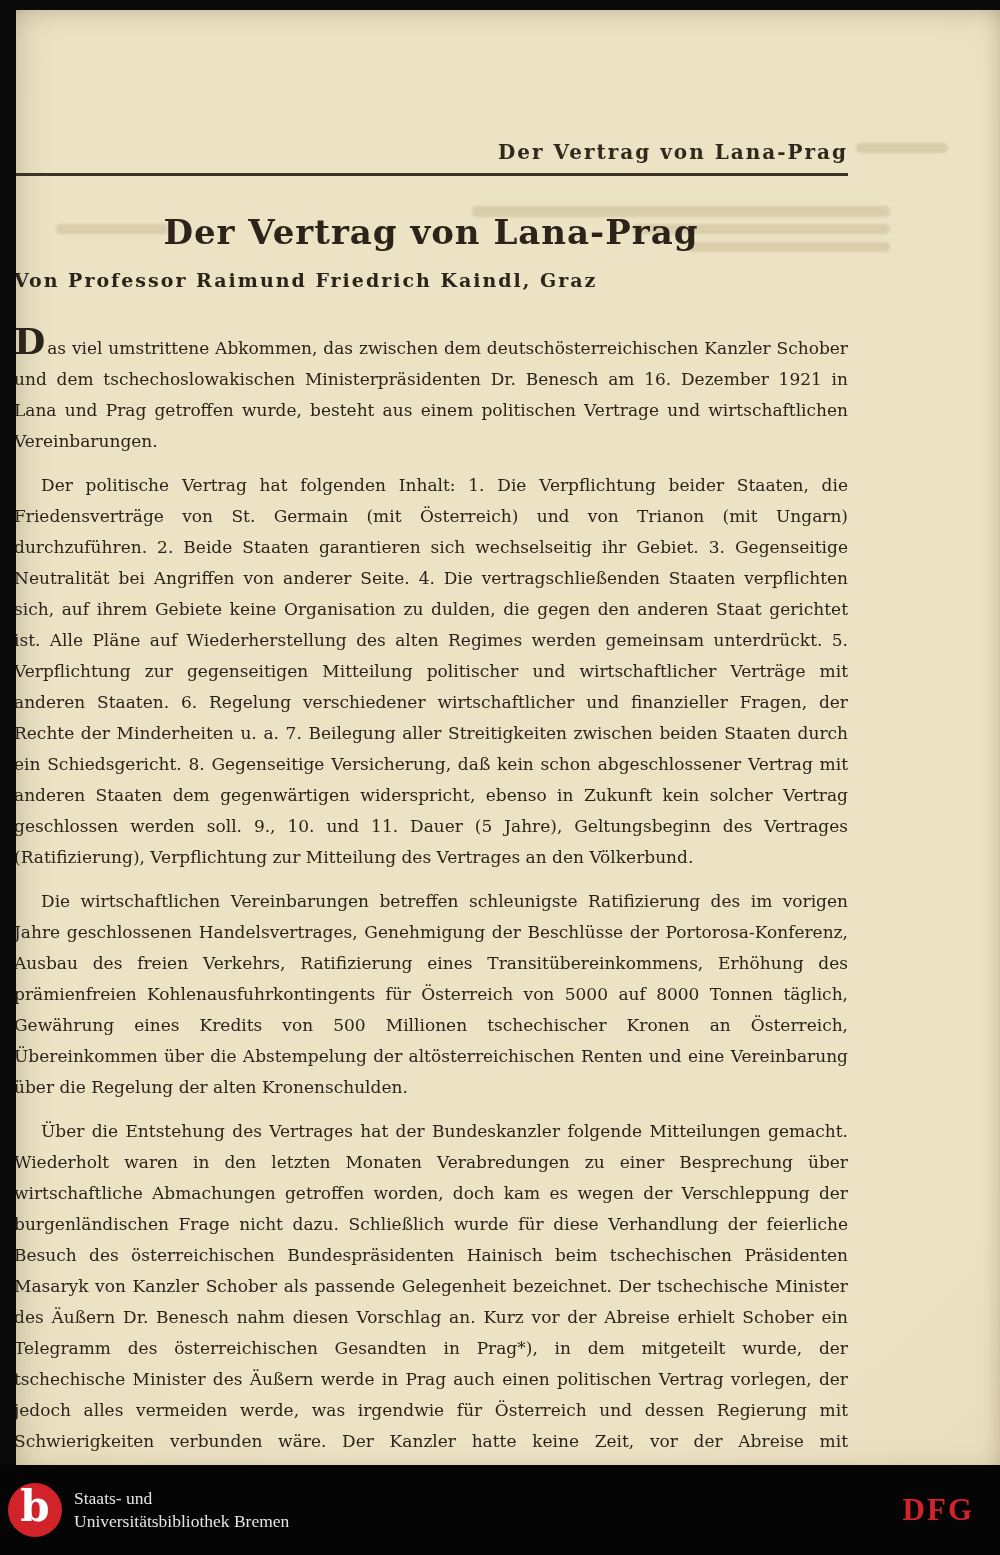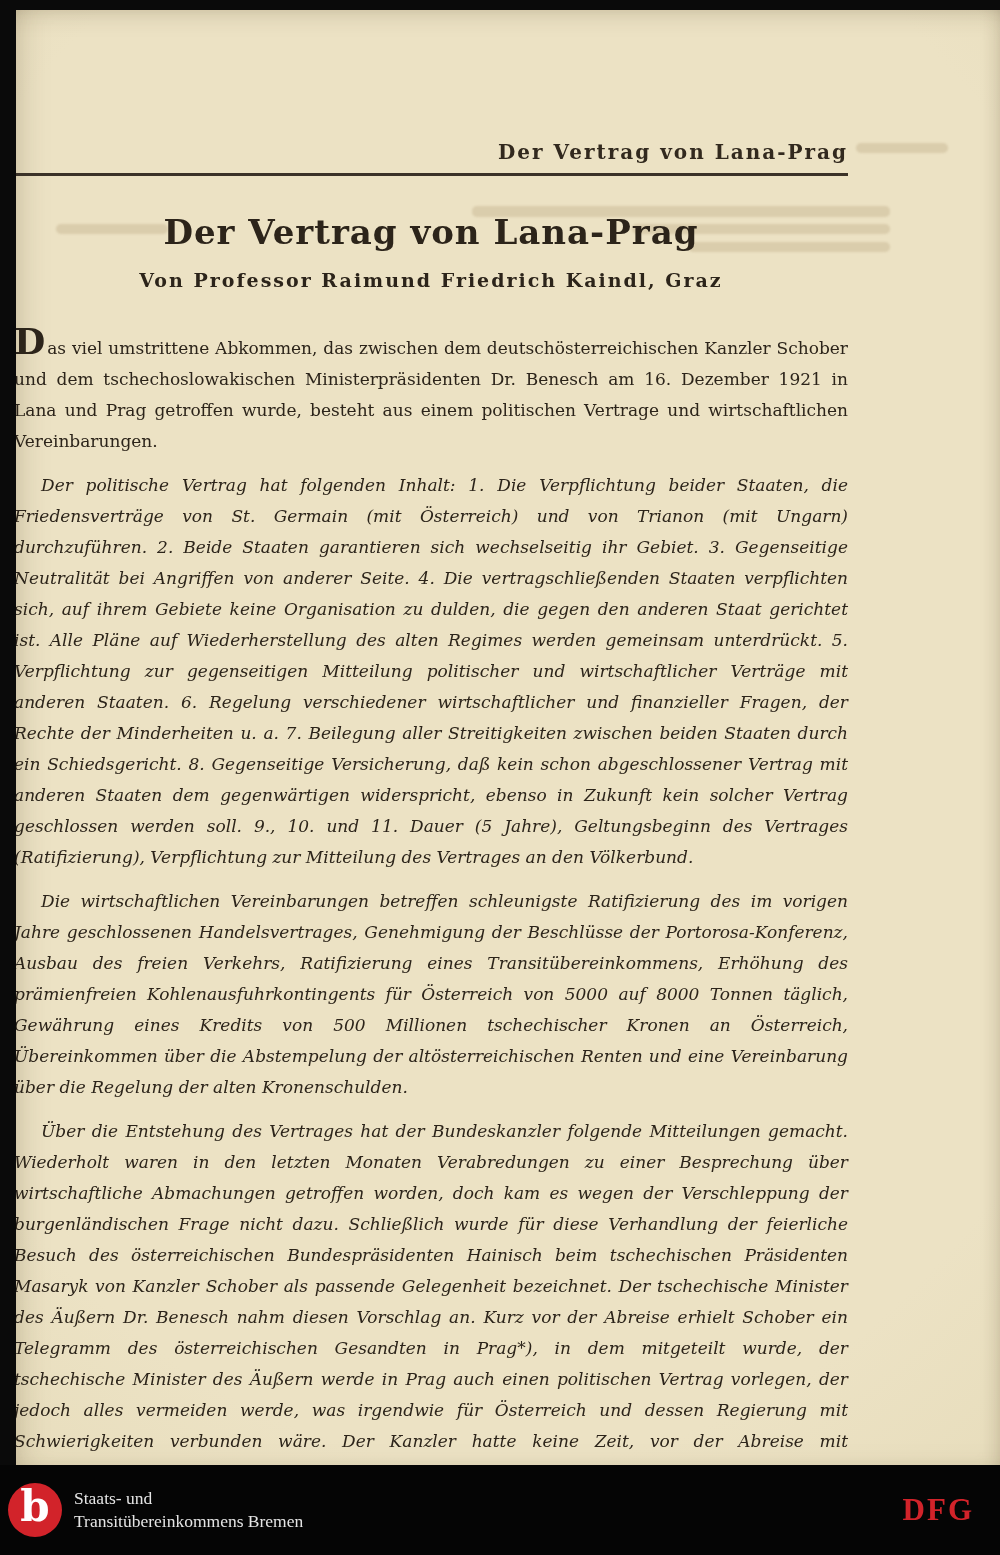--- a/index.html
+++ b/index.html
@@ -44,32 +44,32 @@
     color:#32291e; position:relative; z-index:2;
   }
   .head-rule { border-bottom:3px solid #3b3228; margin-top:9px; position:relative; z-index:2; }
 
   .title {
     margin:36px 0 0; text-align:center;
     font-size:34px; font-weight:bold; letter-spacing:1px;
     position:relative; z-index:2;
   }
   .byline {
-    margin-top:17px; text-align:center;
+    margin-top:17px; 
     font-size:19px; font-weight:bold; letter-spacing:2px;
     position:relative; z-index:2;
   }
 
   .bodytext { margin-top:36px; position:relative; z-index:2; }
   .para {
     font-size:17px; line-height:31px;
     text-align:justify; margin:0 0 13px;
     overflow-wrap:break-word;
   }
-  .para.indent { text-indent:27px;font-style:italic; }
+  .para.indent { text-indent:27px; }
   .para-first::first-letter {
     font-size:36px; font-weight:bold; line-height:0.8; padding-right:2px;
   }
 
   .footnote-area { margin-top:auto; position:relative; z-index:2; }
   .fn-rule { width:175px; border-top:2.5px solid #3b3228; margin:0 0 9px 25px; }
   .footnote {
     font-size:15.5px; font-weight:normal; line-height:21px;
     text-indent:25px; max-width:660px;
   }
@@ -145,18 +145,18 @@
 
   <div class="edge-top"></div>
   <div class="edge-left"></div>
 
   <div class="footer-bar">
     <div class="lib-logo">
       <span>b</span>
     </div>
     <div class="lib-name">
       <div>Staats- und</div>
-      <div>Transitübereinkommens Bremen</div>
+      <div>Universitätsbibliothek Bremen</div>
     </div>
     <div class="dfg">DFG</div>
   </div>
 
 </div>
 
 </body></html>

